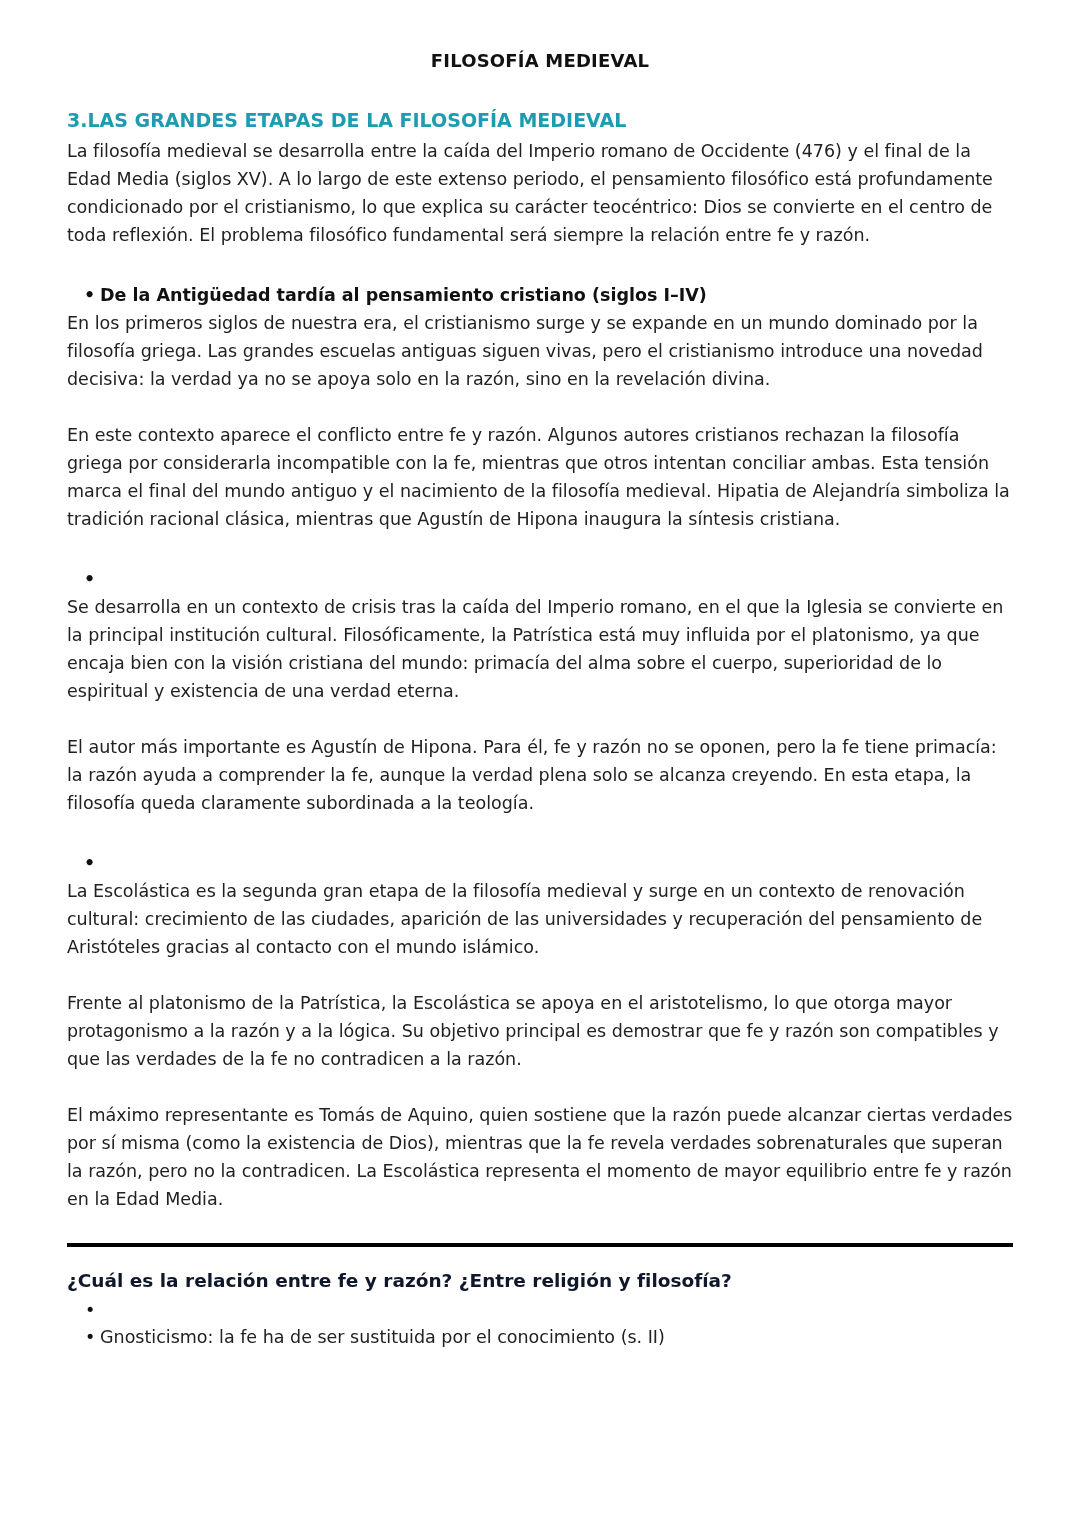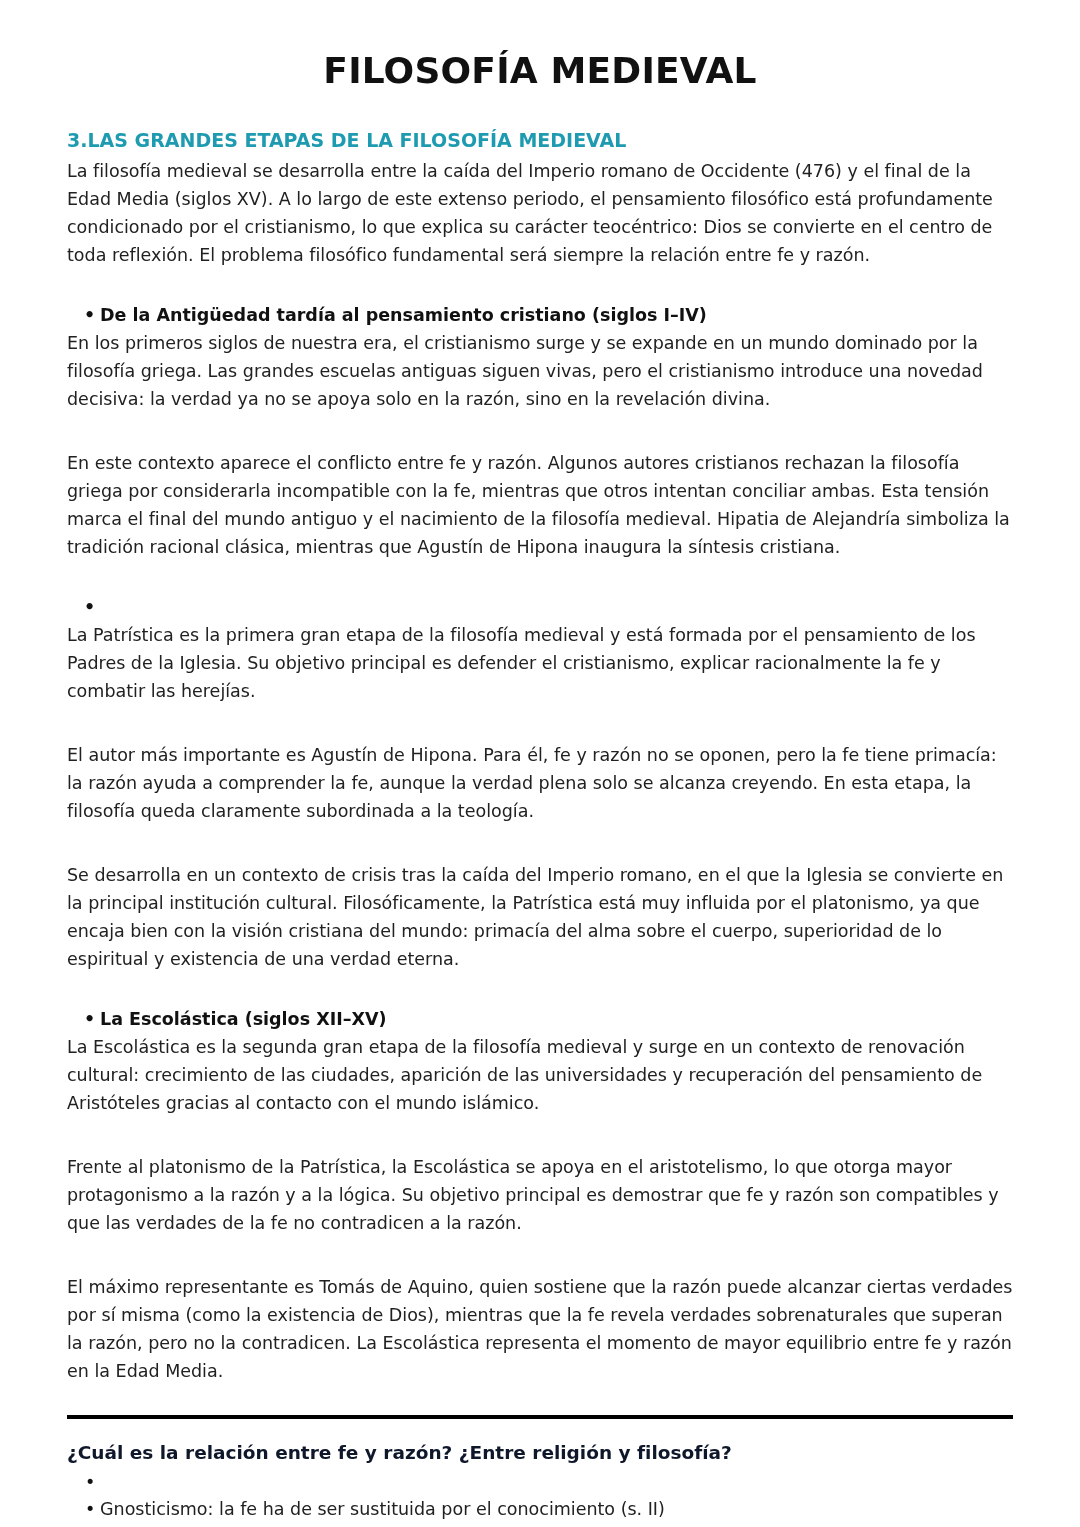--- a/index.html
+++ b/index.html
@@ -12,21 +12,21 @@
     overflow: hidden;
   }
   .page {
     width: 1080px;
     height: 1527px;
     padding: 50px 67px 0 67px;
     background: #ffffff;
   }
   .doc-title {
     text-align: center;
-    font-size: 36px;
+    font-size: 18px;
     font-weight: 700;
     color: #111111;
     letter-spacing: 0.2px;
   }
   .section-heading {
     margin-top: 38px;
     font-size: 19px;
     font-weight: 700;
     color: #1E9BB0;
   }
@@ -48,21 +48,21 @@
     margin-left: 17px;
     flex: 0 0 auto;
     color: #111111;
     font-weight: 700;
   }
   .bullet-line .bullet-text {
     font-weight: 700;
     color: #111111;
   }
   .subsection .para { margin-top: 0; }
-  .subsection .para + .para { margin-top: 36px; }
+  .subsection .para + .para { margin-top: 28px; }
   .rule {
     margin-top: 30px;
     border: none;
     border-top: 4px solid #000000;
     width: 100%;
   }
   .question-heading {
     margin-top: 20px;
     font-size: 18.5px;
     font-weight: 700;
@@ -100,29 +100,27 @@
       <span class="bullet-text">De la Antigüedad tardía al pensamiento cristiano (siglos I–IV)</span>
     </div>
     <p class="para">En los primeros siglos de nuestra era, el cristianismo surge y se expande en un mundo dominado por la filosofía griega. Las grandes escuelas antiguas siguen vivas, pero el cristianismo introduce una novedad decisiva: la verdad ya no se apoya solo en la razón, sino en la revelación divina.</p>
     <p class="para">En este contexto aparece el conflicto entre fe y razón. Algunos autores cristianos rechazan la filosofía griega por considerarla incompatible con la fe, mientras que otros intentan conciliar ambas. Esta tensión marca el final del mundo antiguo y el nacimiento de la filosofía medieval. Hipatia de Alejandría simboliza la tradición racional clásica, mientras que Agustín de Hipona inaugura la síntesis cristiana.</p>
   </div>
 
   <div class="subsection">
     <div class="bullet-line">
       <span class="dot">•</span>
     </div>
-    <p class="para">La Patrística es la primera gran etapa de la filosofía medieval y está formada por el pensamiento de los Padres de la Iglesia. Su objetivo principal es defender el cristianismo, explicar racionalmente la fe y combatir las herejías.</p>
+    <p class="para">Se desarrolla en un contexto de crisis tras la caída del Imperio romano, en el que la Iglesia se convierte en la principal institución cultural. Filosóficamente, la Patrística está muy influida por el platonismo, ya que encaja bien con la visión cristiana del mundo: primacía del alma sobre el cuerpo, superioridad de lo espiritual y existencia de una verdad eterna.</p>
     <p class="para">El autor más importante es Agustín de Hipona. Para él, fe y razón no se oponen, pero la fe tiene primacía: la razón ayuda a comprender la fe, aunque la verdad plena solo se alcanza creyendo. En esta etapa, la filosofía queda claramente subordinada a la teología.</p>
-    <p class="para">Se desarrolla en un contexto de crisis tras la caída del Imperio romano, en el que la Iglesia se convierte en la principal institución cultural. Filosóficamente, la Patrística está muy influida por el platonismo, ya que encaja bien con la visión cristiana del mundo: primacía del alma sobre el cuerpo, superioridad de lo espiritual y existencia de una verdad eterna.</p>
   </div>
 
   <div class="subsection">
     <div class="bullet-line">
       <span class="dot">•</span>
-      <span class="bullet-text">La Escolástica (siglos XII–XV)</span>
     </div>
     <p class="para">La Escolástica es la segunda gran etapa de la filosofía medieval y surge en un contexto de renovación cultural: crecimiento de las ciudades, aparición de las universidades y recuperación del pensamiento de Aristóteles gracias al contacto con el mundo islámico.</p>
     <p class="para">Frente al platonismo de la Patrística, la Escolástica se apoya en el aristotelismo, lo que otorga mayor protagonismo a la razón y a la lógica. Su objetivo principal es demostrar que fe y razón son compatibles y que las verdades de la fe no contradicen a la razón.</p>
     <p class="para">El máximo representante es Tomás de Aquino, quien sostiene que la razón puede alcanzar ciertas verdades por sí misma (como la existencia de Dios), mientras que la fe revela verdades sobrenaturales que superan la razón, pero no la contradicen. La Escolástica representa el momento de mayor equilibrio entre fe y razón en la Edad Media.</p>
   </div>
 
   <hr class="rule">
 
   <div class="question-heading">¿Cuál es la relación entre fe y razón? ¿Entre religión y filosofía?</div>
 

